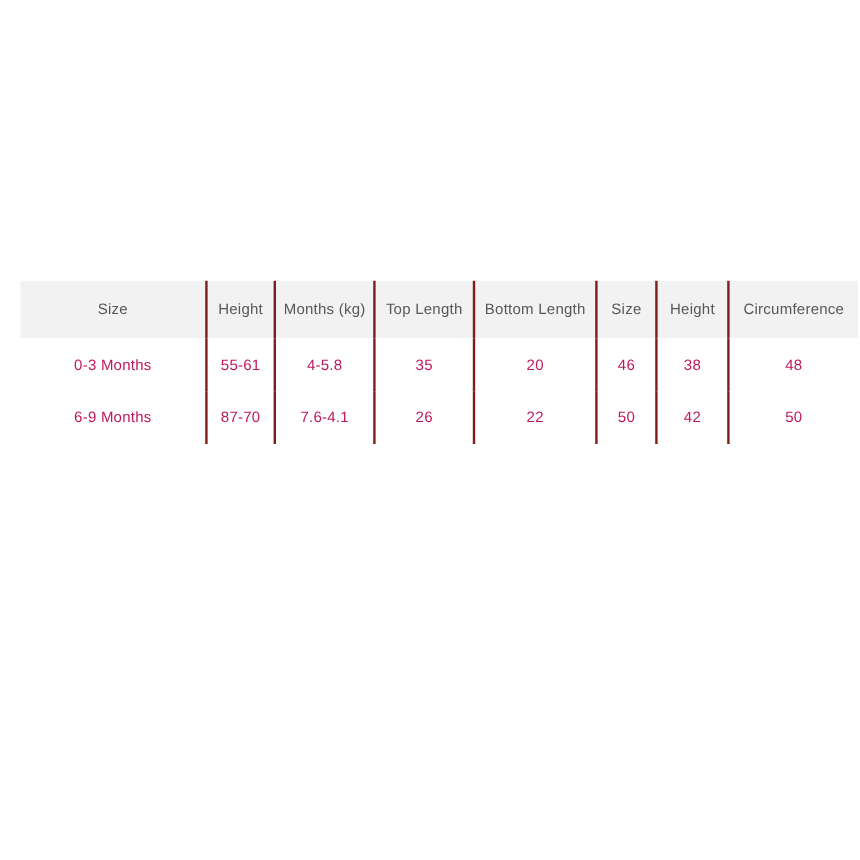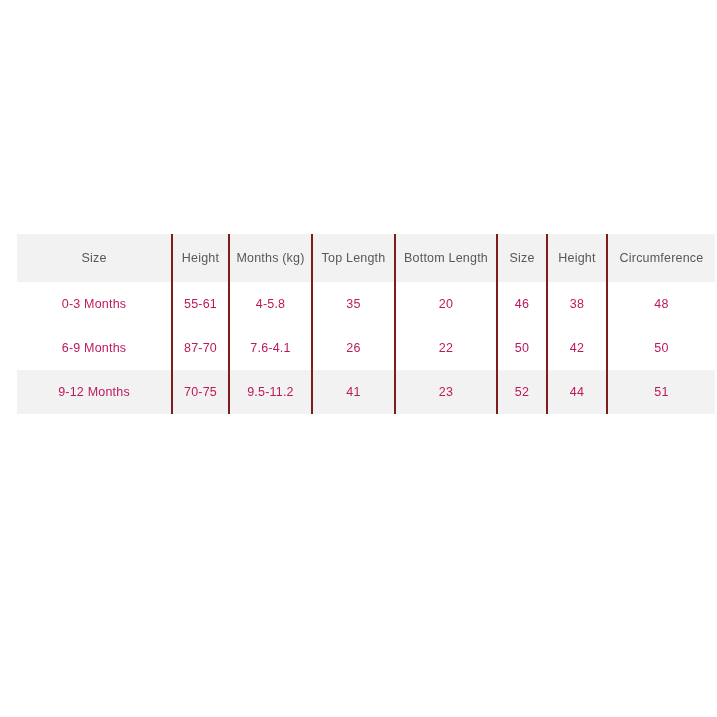--- a/index.html
+++ b/index.html
@@ -111,26 +111,16 @@
         <tr class="odd">
           <td>6-9 Months</td>
           <td class="sep">87-70</td>
           <td class="sep">7.6-4.1</td>
           <td class="sep">26</td>
           <td class="sep">22</td>
           <td class="sep">50</td>
           <td class="sep">42</td>
           <td class="sep">50</td>
         </tr>
-        <tr class="even">
-          <td>9-12 Months</td>
-          <td class="sep">70-75</td>
-          <td class="sep">9.5-11.2</td>
-          <td class="sep">41</td>
-          <td class="sep">23</td>
-          <td class="sep">52</td>
-          <td class="sep">44</td>
-          <td class="sep">51</td>
-        </tr>
       </tbody>
     </table>
   </div>
 </div>
 
 </body></html>

